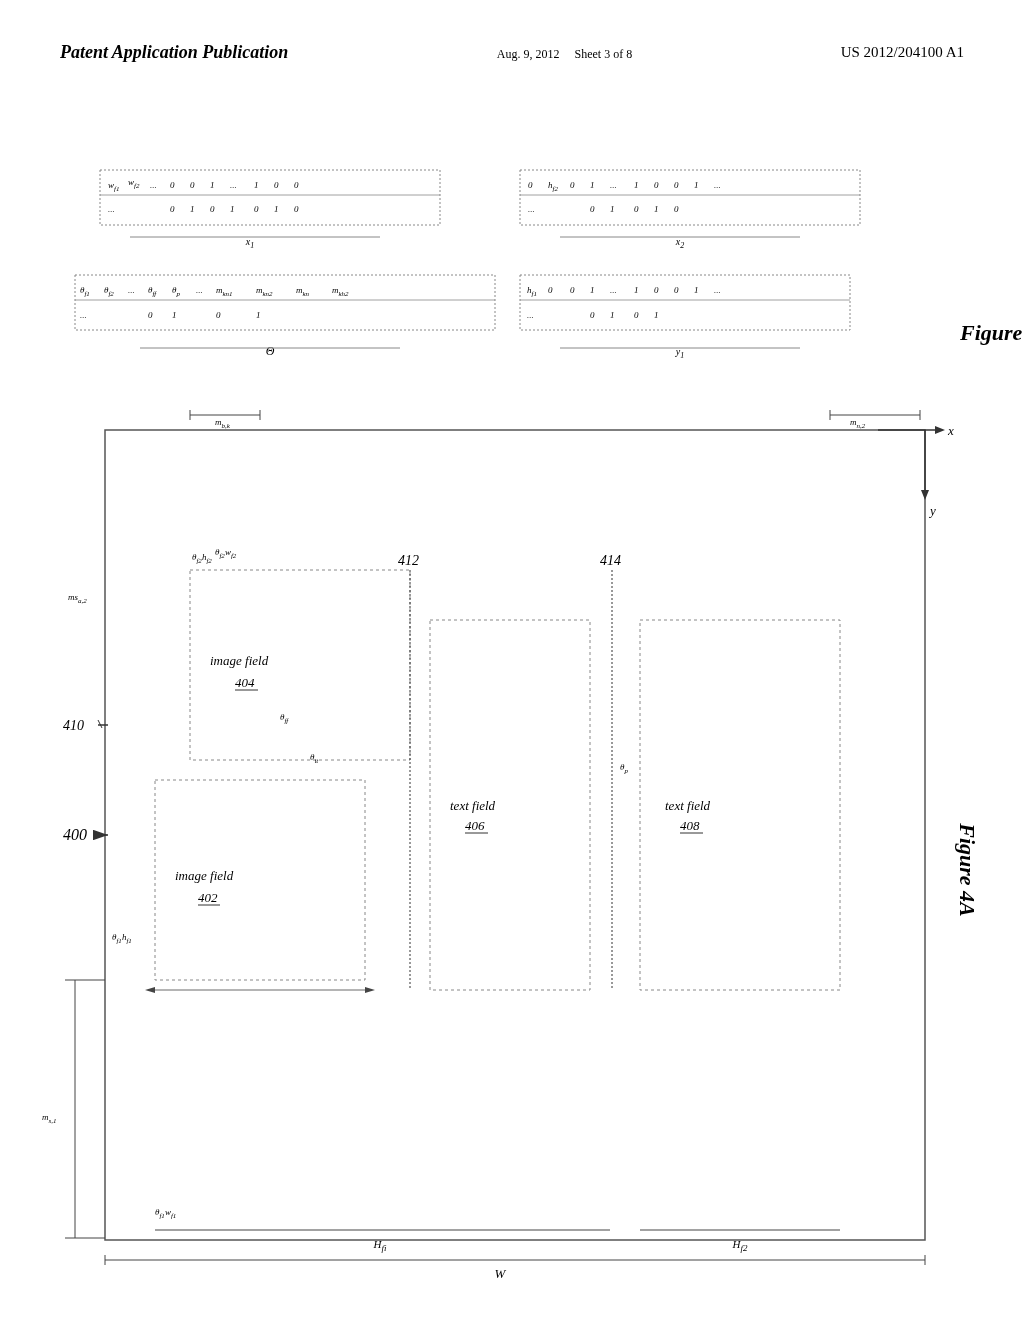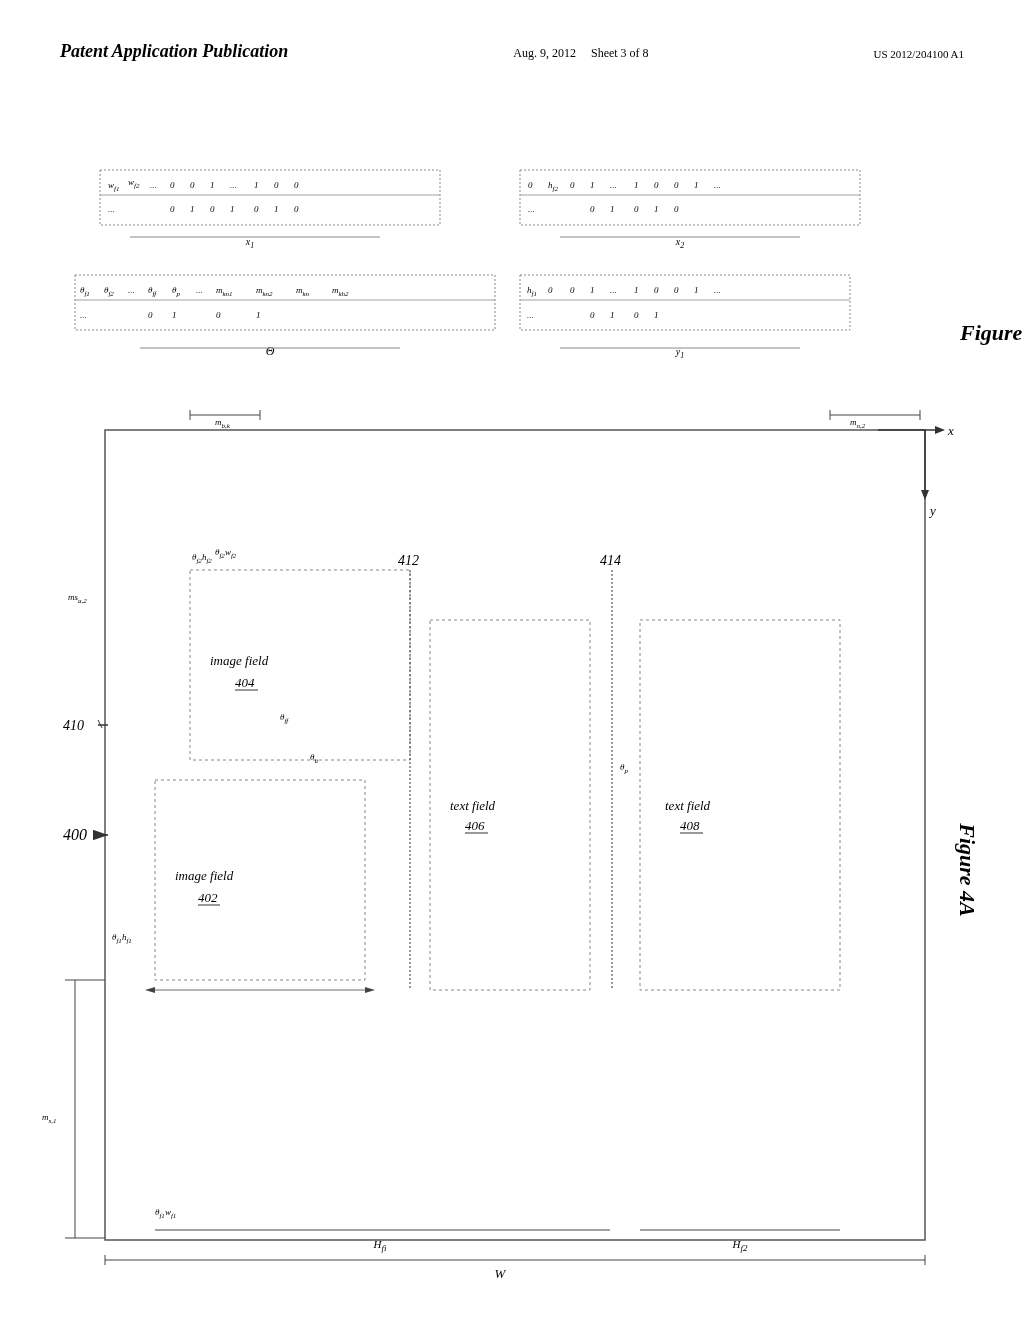--- a/index.html
+++ b/index.html
@@ -27,21 +27,21 @@
       font-weight: bold;
       font-style: italic;
       line-height: 1.3;
     }
     .header-center {
       font-size: 12px;
       text-align: center;
       line-height: 1.6;
     }
     .header-right {
-      font-size: 11px;
+      font-size: 15px;
       text-align: right;
       line-height: 1.6;
     }
 
     
     svg text {
       font-family: 'Times New Roman', Times, serif;
       font-style: italic;
     }
   </style>

